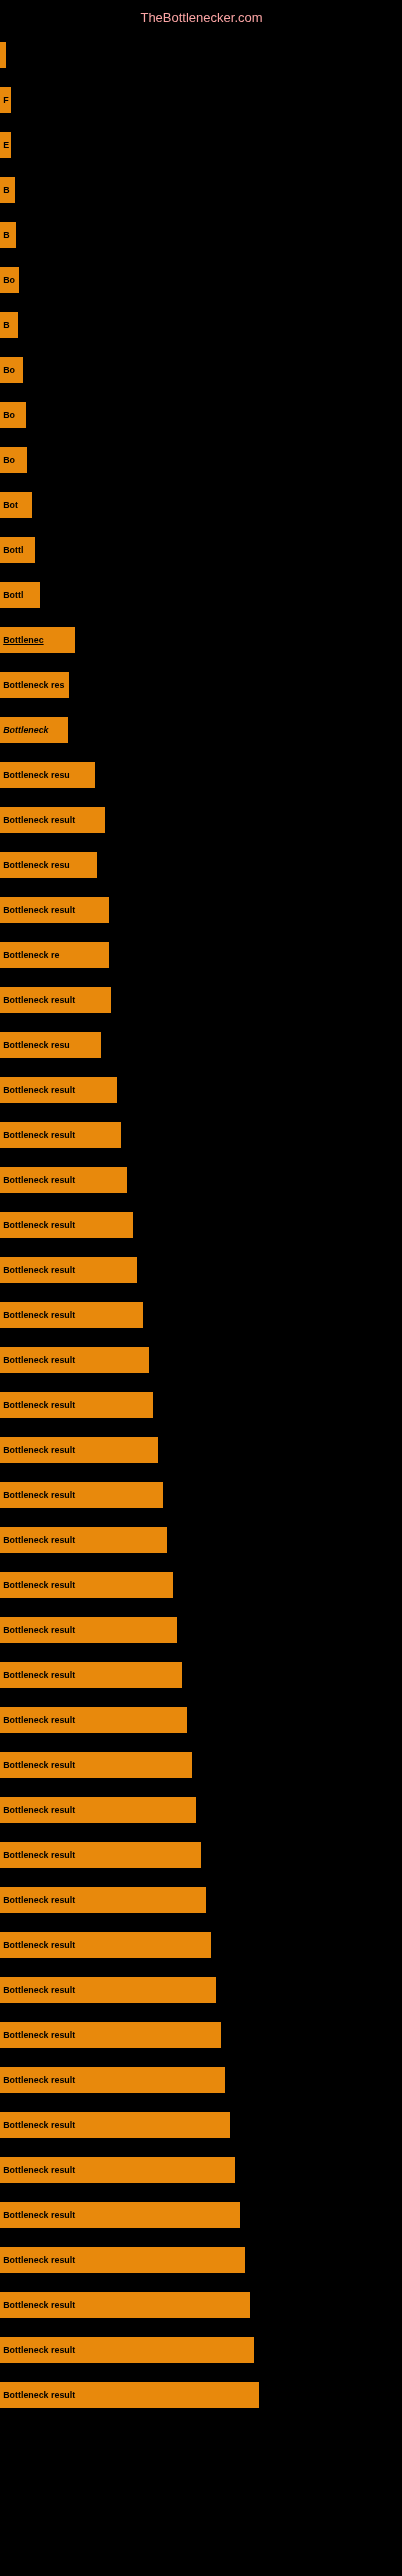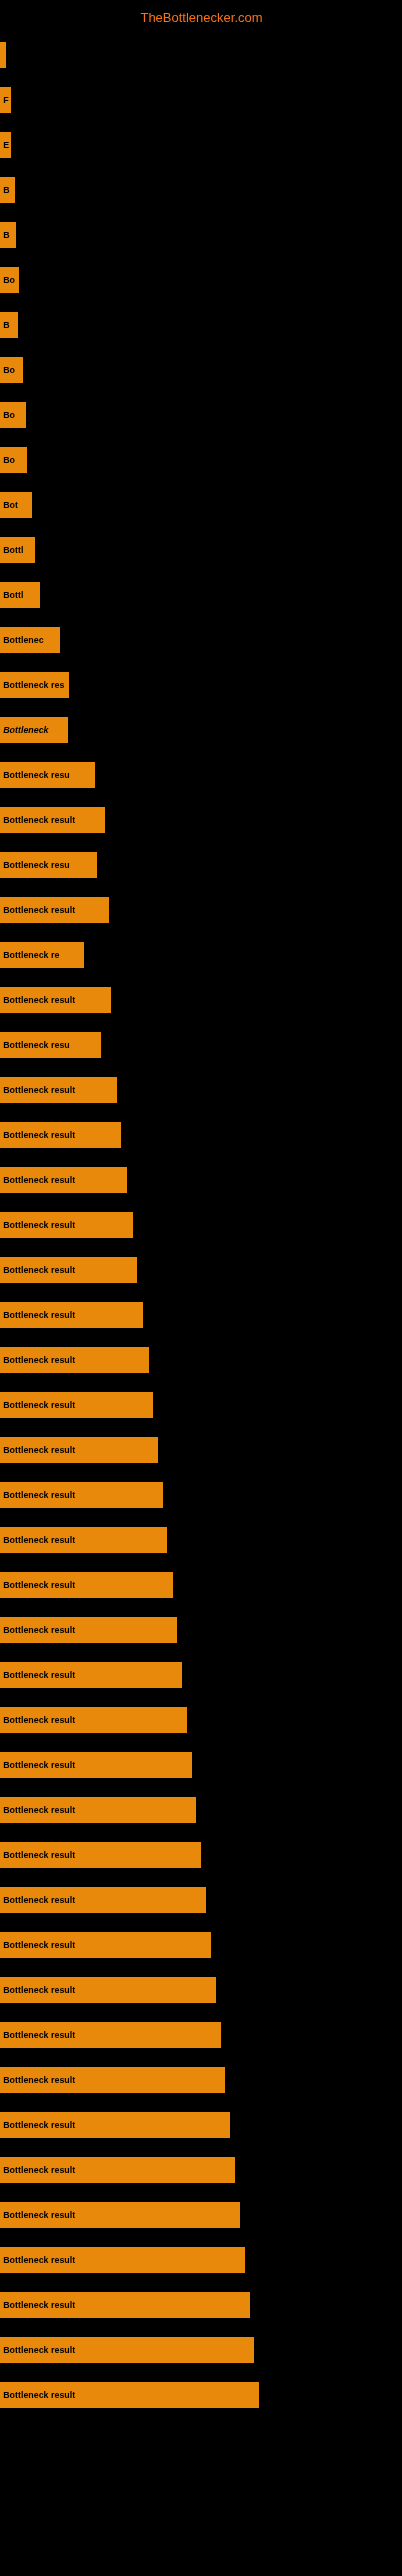--- a/index.html
+++ b/index.html
@@ -10,21 +10,21 @@
 
     body {
       background-color: #000000;
       width: 403px;
       min-height: 2576px;
       font-family: Arial, sans-serif;
       position: relative;
     }
 
     .site-title {
-      color: #f97316;
+      color: #fca5a5;
       font-size: 13px;
       text-align: center;
       padding: 6.4px 0;
       position: absolute;
       top: 4px;
       left: 0;
       right: 0;
     }
 
     .bars-container {
@@ -96,42 +96,42 @@
     <div class="bar-row">
       <div class="bar-label" style="width: 32px;">Bot</div>
     </div>
     <div class="bar-row">
       <div class="bar-label" style="width: 35px;">Bottl</div>
     </div>
     <div class="bar-row">
       <div class="bar-label" style="width: 40px;">Bottl</div>
     </div>
     <div class="bar-row">
-      <div class="bar-label" style="width: 60px;">Bottlenec</div>
+      <div class="bar-label" style="width: 75px; text-decoration: underline;">Bottlenec</div>
     </div>
     <div class="bar-row">
       <div class="bar-label" style="width: 69px;">Bottleneck res</div>
     </div>
     <div class="bar-row">
       <div class="bar-label" style="width: 68px; font-style: italic;">Bottleneck</div>
     </div>
     <div class="bar-row">
       <div class="bar-label" style="width: 95px;">Bottleneck resu</div>
     </div>
     <div class="bar-row">
       <div class="bar-label" style="width: 105px;">Bottleneck result</div>
     </div>
     <div class="bar-row">
       <div class="bar-label" style="width: 97px;">Bottleneck resu</div>
     </div>
     <div class="bar-row">
       <div class="bar-label" style="width: 109px;">Bottleneck result</div>
     </div>
     <div class="bar-row">
-      <div class="bar-label" style="width: 84px;">Bottleneck re</div>
+      <div class="bar-label" style="width: 109px;">Bottleneck re</div>
     </div>
     <div class="bar-row">
       <div class="bar-label" style="width: 111px;">Bottleneck result</div>
     </div>
     <div class="bar-row">
       <div class="bar-label" style="width: 101px;">Bottleneck resu</div>
     </div>
     <div class="bar-row">
       <div class="bar-label" style="width: 117px;">Bottleneck result</div>
     </div>

